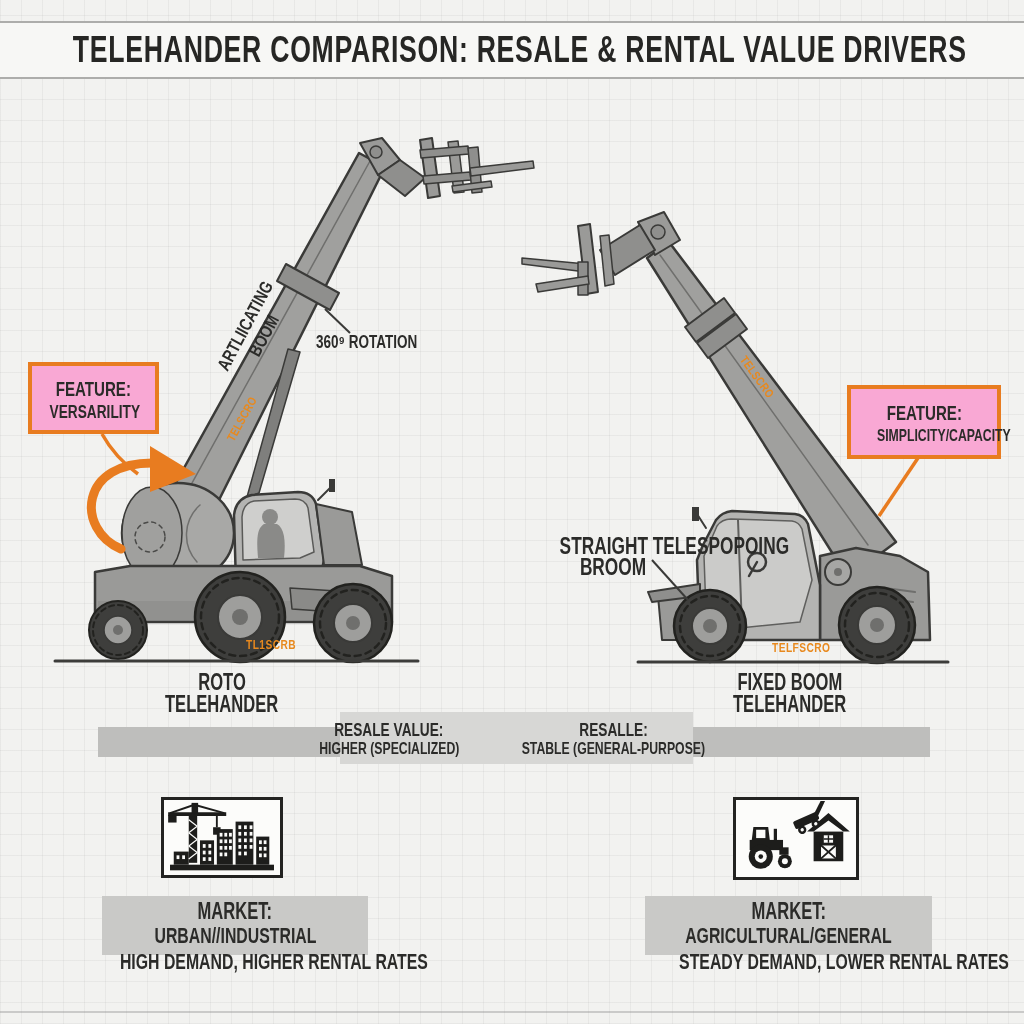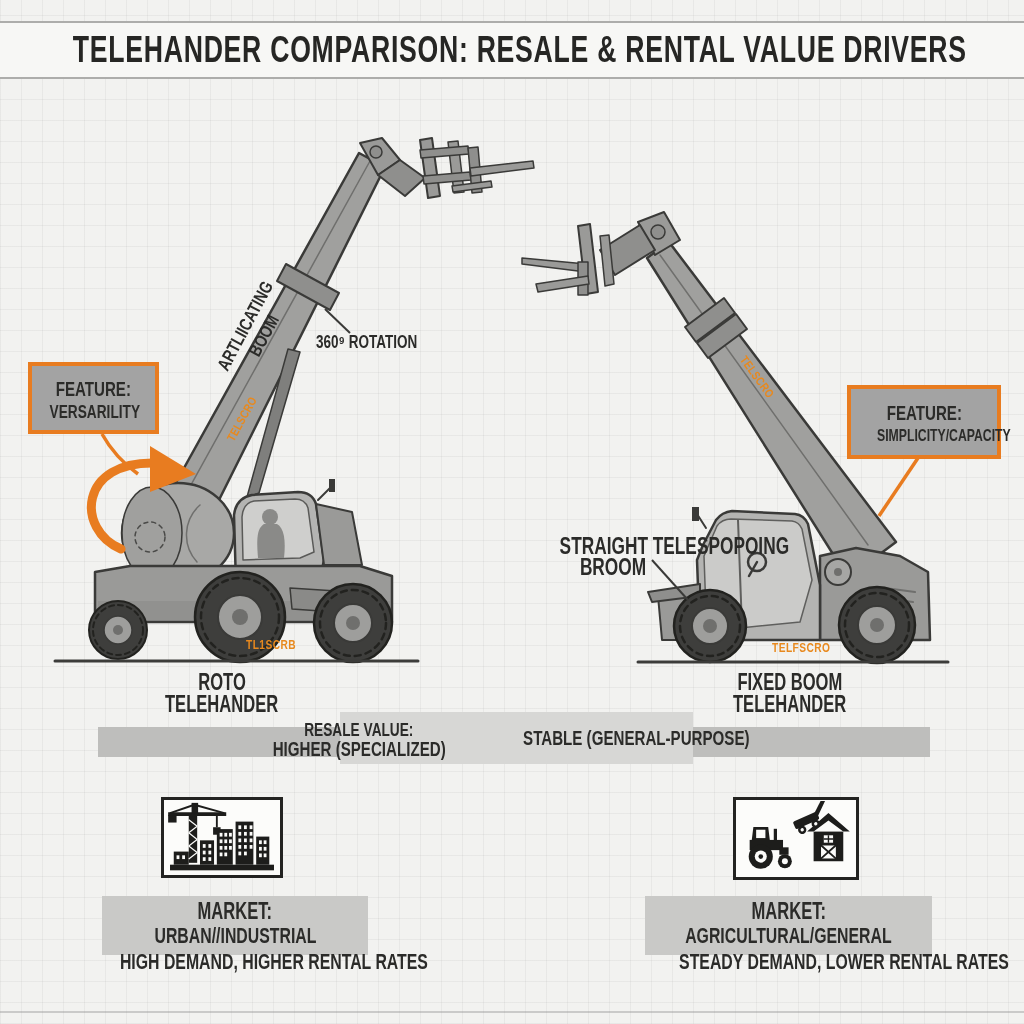--- a/index.html
+++ b/index.html
@@ -11,41 +11,41 @@
       repeating-linear-gradient(90deg, rgba(140,140,140,.10) 0 1px, transparent 1px 21px);}
   .art{position:absolute;left:0;top:0;}
   .cx{display:inline-block;transform:scaleX(.72);transform-origin:50% 50%;white-space:nowrap;font-weight:700;}
   .cxl{display:inline-block;transform:scaleX(.75);transform-origin:0 50%;white-space:nowrap;font-weight:700;}
 
   .title-band{position:absolute;left:0;top:21px;width:100%;height:58px;background:#f7f7f5;
     border-top:2px solid #adadab;border-bottom:2px solid #adadab;box-sizing:border-box;
     display:flex;align-items:center;justify-content:center;padding-left:16px;}
   .title-band .title{font-size:37px;letter-spacing:1px;color:#262624;}
 
-  .callout{position:absolute;background:#a3a3a3;border:4px solid #e87c20;text-align:center;
+  .callout{position:absolute;background:#f9a8d4;border:4px solid #e87c20;text-align:center;
     box-sizing:border-box;z-index:5;}
   .callout .h{font-size:21px;line-height:25px;display:block;}
   .callout .v{font-size:19px;line-height:22px;display:block;}
   .callout.right .v{font-size:17px;}
 
   .boom-label-left{position:absolute;left:168px;top:310px;width:174px;text-align:center;
     font-size:18px;transform:rotate(-62deg) scaleX(.78);transform-origin:50% 50%;font-weight:700;}
   .rotation-label{position:absolute;left:316px;top:332px;font-size:18px;}
   .straight-label{position:absolute;left:515px;top:535px;width:196px;text-align:center;
     font-size:24px;line-height:21px;font-weight:700;}
   .name-label{position:absolute;text-align:center;font-size:23px;line-height:22px;font-weight:700;}
   .name-left{left:118px;top:671px;width:208px;text-align:center;}
   .name-right{left:683px;top:671px;width:214px;}
 
   .band{position:absolute;left:98px;top:727px;width:832px;height:30px;background:#bebebc;}
   .panel{position:absolute;left:340px;top:712px;width:353px;height:52px;background:#d7d7d5;
     display:flex;align-items:center;justify-content:center;gap:0;z-index:2;}
   .panel .col{text-align:center;}
   .panel .h{font-size:19px;line-height:21px;display:block;}
-  .panel .v{font-size:21px;line-height:18px;display:block;}
+  .panel .v{font-size:17px;line-height:18px;display:block;}
 
   .icon-box{position:absolute;background:#fcfcfa;border:3px solid #232321;box-sizing:border-box;
     display:flex;align-items:center;justify-content:center;}
   .icon-left{left:161px;top:797px;width:122px;height:81px;}
   .icon-right{left:733px;top:797px;width:126px;height:83px;}
   .gray-box{position:absolute;background:#c9c9c7;text-align:center;padding-top:3px;box-sizing:border-box;height:59px;}
   .gray-left{left:102px;top:896px;width:266px;}
   .gray-right{left:645px;top:896px;width:287px;}
   .gray-box .h{font-size:23px;line-height:25px;display:block;}
   .gray-box .v{font-size:22px;line-height:23px;display:block;}
@@ -231,20 +231,21 @@
     <div><span class="cx">TELEHANDER</span></div>
   </div>
 
   <div class="band"></div>
   <div class="panel">
     <div class="col">
       <span class="h"><span class="cx">RESALE VALUE:</span></span>
       <span class="v"><span class="cx">HIGHER (SPECIALIZED)</span></span>
     </div>
     <div class="col">
+      <span class="h"><span class="cx">RESALLE:</span></span>
       <span class="v"><span class="cx">STABLE (GENERAL-PURPOSE)</span></span>
     </div>
   </div>
 
   <div class="icon-box icon-left">
     <svg width="114" height="74" viewBox="0 0 119 79">
       <g fill="#1d1d1b">
         <rect x="2" y="12" width="62" height="4"></rect>
         <rect x="27" y="2" width="7" height="11"></rect>
         <rect x="2" y="15" width="9" height="8"></rect>

